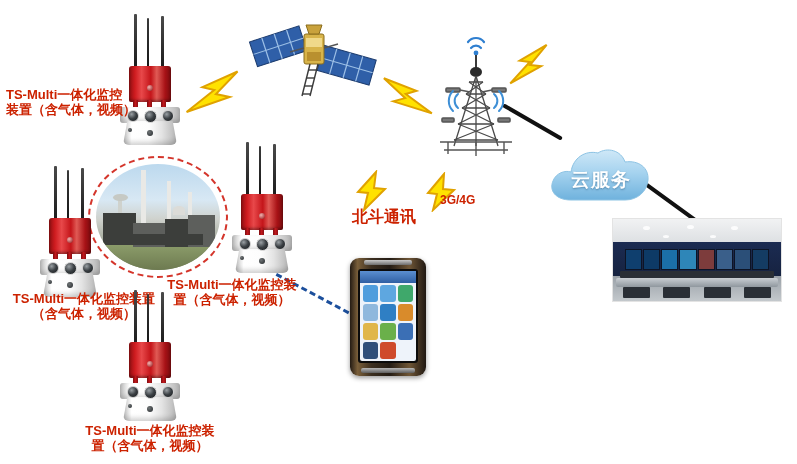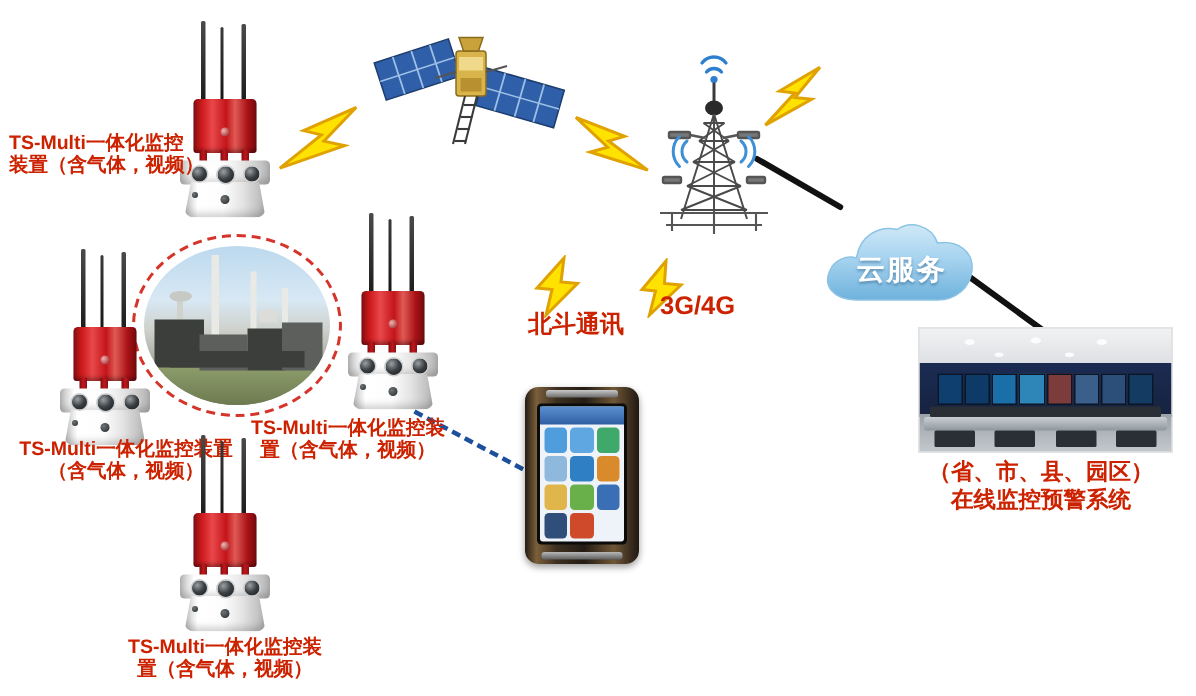--- a/index.html
+++ b/index.html
@@ -358,19 +358,17 @@
       <div class="vscr" style="background:#143c63;"></div>
     </div>
     <div class="room-floor"></div>
     <div class="deskdark" style="left:4%;top:63%;width:92%;height:9%;"></div>
     <div class="desk" style="left:2%;top:72%;width:96%;height:11%;"></div>
     <div class="deskdark" style="left:6%;top:83%;width:16%;height:13%;"></div>
     <div class="deskdark" style="left:30%;top:83%;width:16%;height:13%;"></div>
     <div class="deskdark" style="left:54%;top:83%;width:16%;height:13%;"></div>
     <div class="deskdark" style="left:78%;top:83%;width:16%;height:13%;"></div>
   </div>
-  <div class="abs lbl lbl-c" style="left:592px;top:306px;width:204px;font-size:15px;line-height:1.25;">（省、市、县、园区）
-在线监控预警系统</div>
 
   <div class="abs lbl" style="left:352px;top:208px;font-size:16px;">北斗通讯</div>
-  <div class="abs lbl" style="left:440px;top:194px;font-size:17px;">3G/4G</div>
+  <div class="abs lbl" style="left:440px;top:194px;font-size:12px;">3G/4G</div>
 
 </div>
 
 </body></html>

